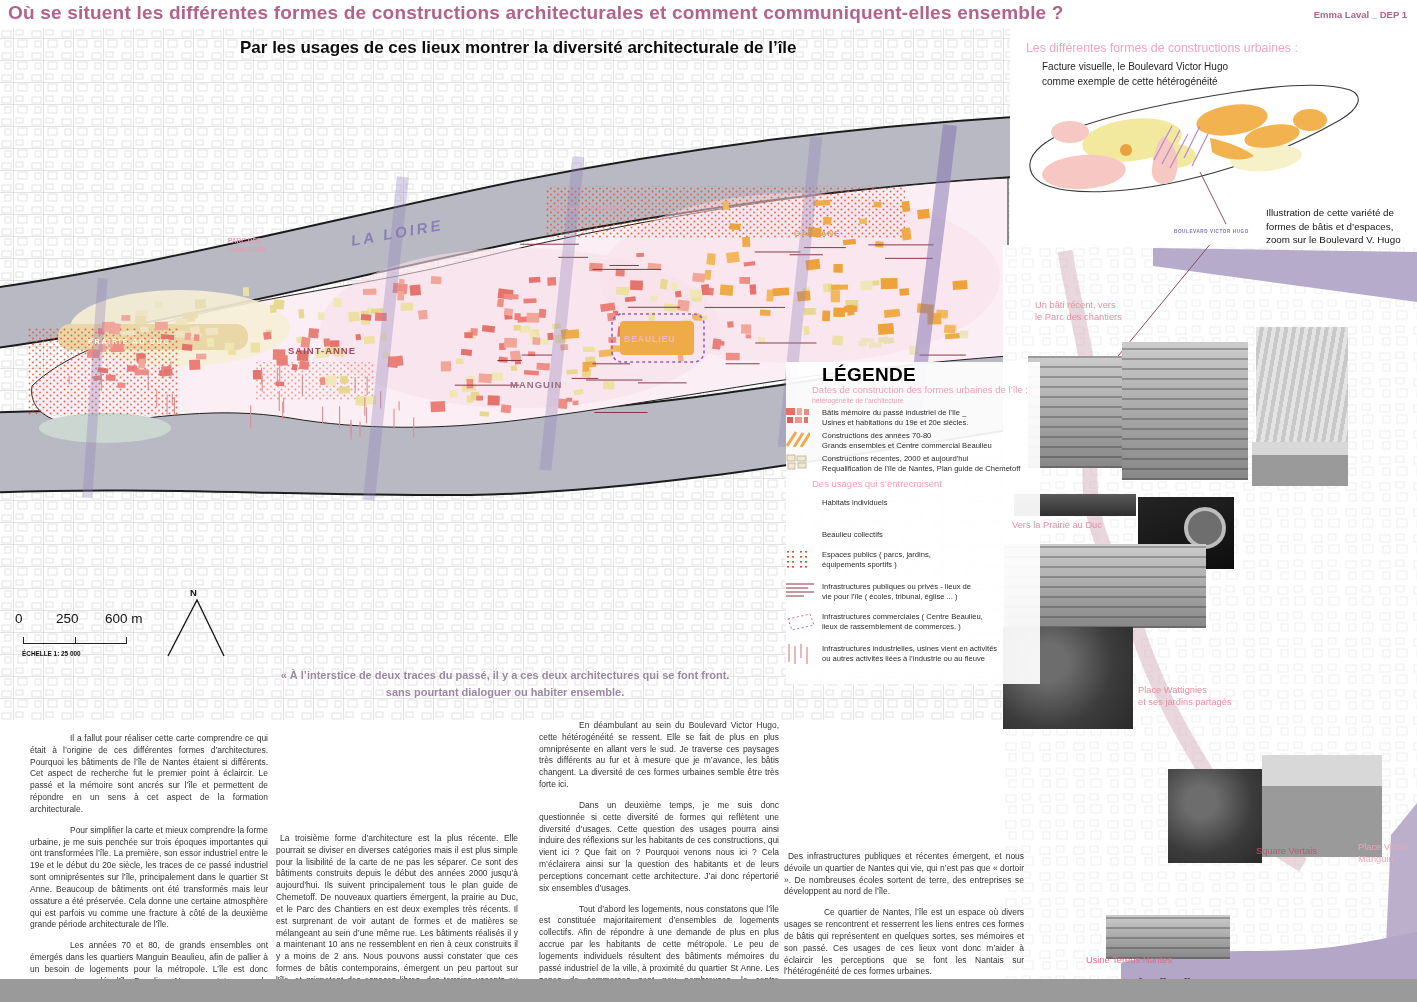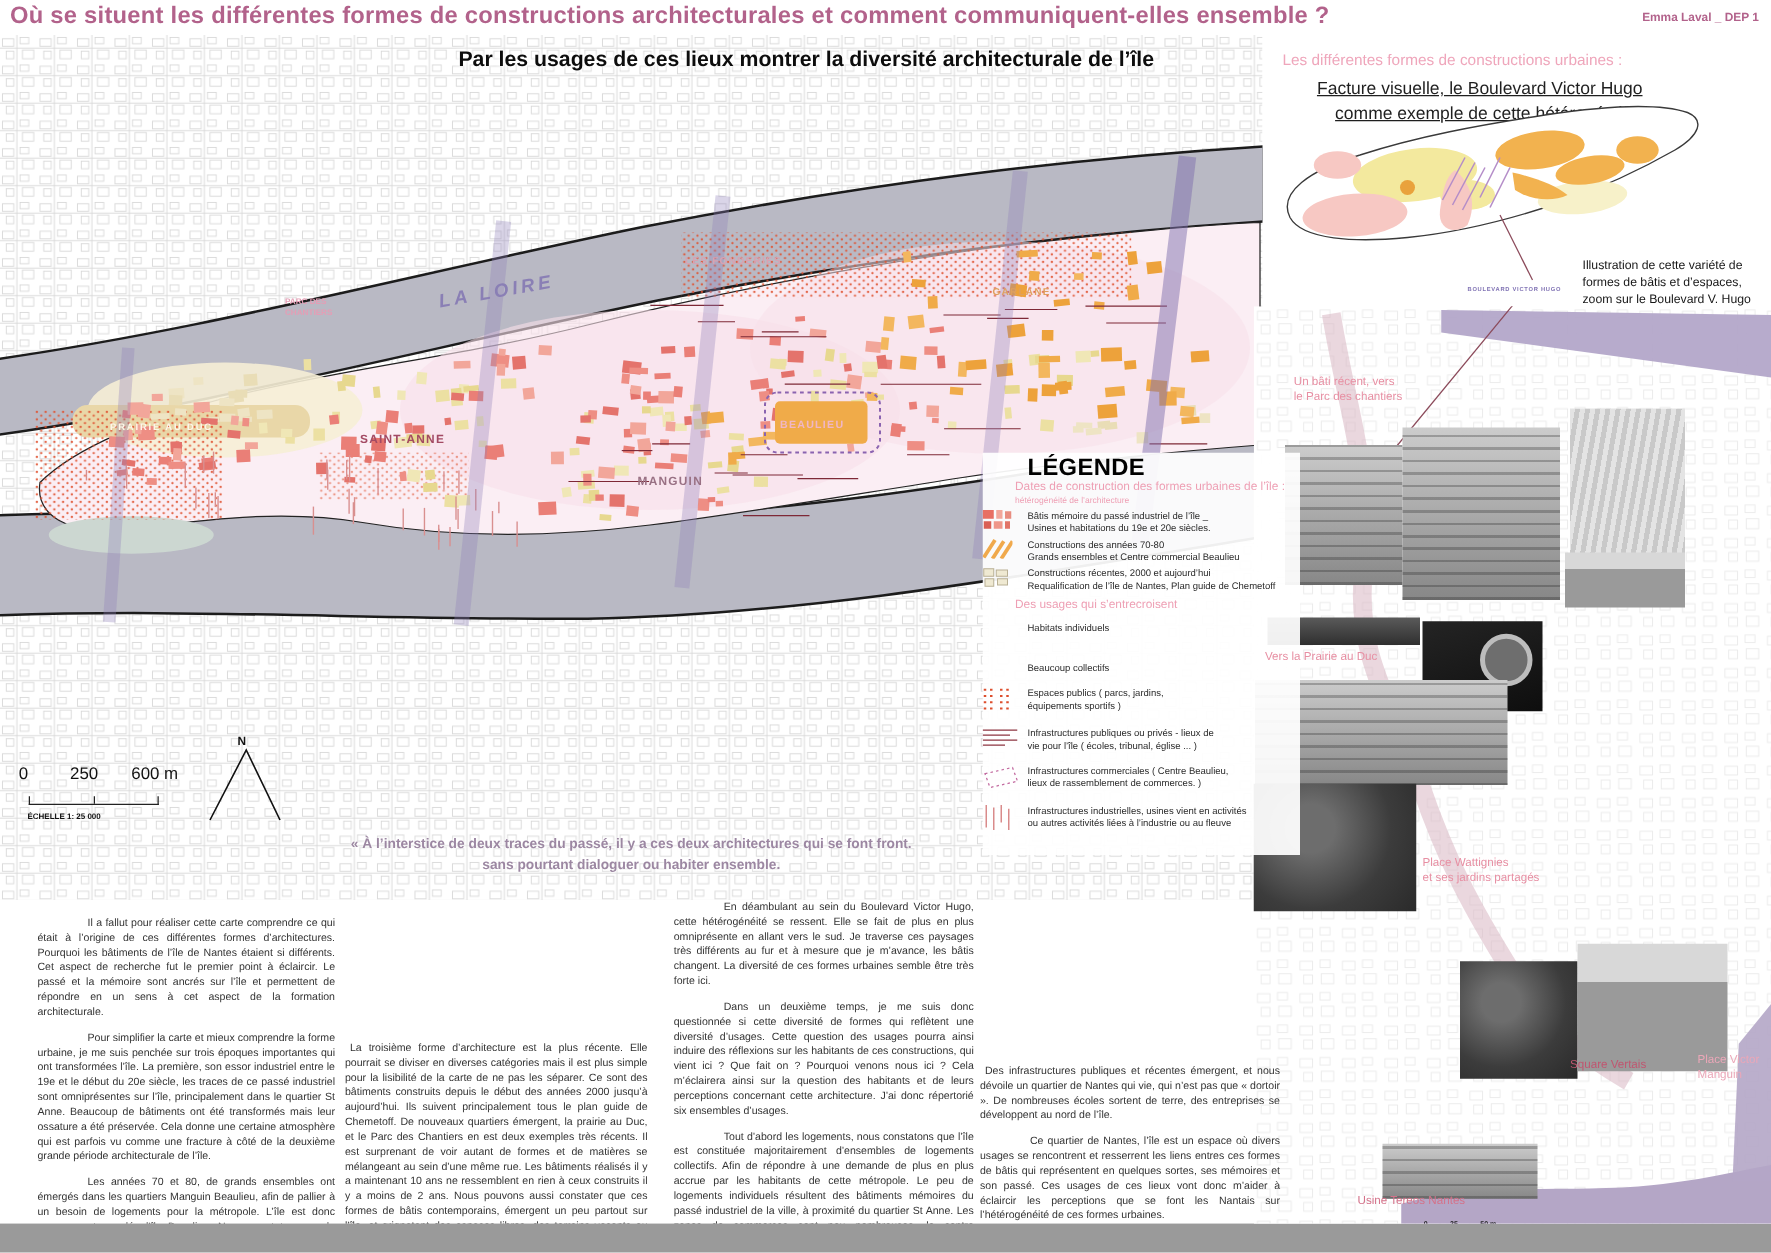--- a/index.html
+++ b/index.html
@@ -2,21 +2,21 @@
 <html><head>
 <meta charset="utf-8">
 <style>
   html,body{margin:0;padding:0;background:#9a9a9a;}
   .poster{position:relative;width:1417px;height:979px;background:#fff;overflow:hidden;
           font-family:"Liberation Sans",sans-serif;}
   .abs{position:absolute;}
   .prelined{white-space:pre-line;}
   .title{left:8px;top:2px;font-size:19px;font-weight:bold;color:#b2628b;letter-spacing:.2px;z-index:8;}
   .author{right:10px;top:9px;font-size:9.5px;font-weight:bold;color:#b2628b;z-index:8;}
-  .subtitle{left:240px;top:38px;width:810px;text-align:center;font-size:17px;font-weight:bold;color:#0d0d0d;
+  .subtitle{left:240px;top:38px;width:810px;text-align:left;font-size:17px;font-weight:bold;color:#0d0d0d;
             text-shadow:0 0 3px #fff,0 0 6px #fff,0 0 8px #fff;z-index:5;}
   .quote{left:60px;top:667px;width:890px;text-align:center;font-size:11px;line-height:1.5;color:#9c87a2;
          text-shadow:0 0 3px #fff,0 0 5px #fff;z-index:5;font-weight:bold;}
   .legend{left:786px;top:362px;width:254px;height:322px;background:rgba(255,255,255,.93);z-index:5;}
   .lg-row{position:absolute;display:flex;gap:6px;align-items:flex-start;}
   .lg-title{font-size:19px;font-weight:bold;color:#000000;letter-spacing:.3px;margin-left:36px;}
   .lg-pink{color:#ee9fb4;}
   .lg-h1{font-size:9.5px;}
   .lg-h2{font-size:6.8px;}
   .lg-label{font-size:7.6px;color:#2b2b2b;line-height:1.3;}
@@ -29,21 +29,21 @@
   .col1{left:30px;top:733px;width:238px;}
   .col2{left:276px;top:833px;width:242px;}
   .col3{left:539px;top:720px;width:240px;}
   .col4{left:784px;top:851px;width:240px;}
   .scale-num{font-size:13.5px;color:#111;z-index:5;}
   .scale-bar{left:23px;top:637px;width:102px;height:6px;border-left:1.3px solid #222;border-right:1.3px solid #222;
              border-bottom:1.3px solid #222;z-index:5;}
   .scale-bar:after{content:"";position:absolute;left:50%;top:0;width:1px;height:6px;background:#222;}
   .scale-caption{left:22px;top:650px;font-size:6.4px;font-weight:bold;color:#111;z-index:5;}
   .rp-heading{left:1026px;top:41px;font-size:12.3px;color:#efa6bb;z-index:6;}
-  .rp-sub{left:1042px;top:60px;width:272px;text-align:right;font-size:14px;color:#1f1f1f;line-height:1.45;z-index:6;text-decoration:underline;}
+  .rp-sub{left:1042px;top:60px;width:272px;text-align:left;font-size:10px;color:#1f1f1f;line-height:1.45;z-index:6;}
   .rp-note{left:1266px;top:206px;width:152px;font-size:9.8px;color:#161616;line-height:1.38;z-index:6;}
   .caption{position:absolute;font-size:9.3px;line-height:1.3;z-index:6;}
   .cap-rose{color:#e78fa3;}
   .cap-dark{color:#c05670;}
   .cap-light{color:#eba7b8;}
   .cap-mid{color:#d4728a;}
   .ph{position:absolute;z-index:4;background:linear-gradient(180deg,#c6c6c6,#8e8e8e);}
   .ph-win{background:repeating-linear-gradient(0deg,rgba(30,30,30,.28) 0 2px,rgba(255,255,255,0) 2px 10px),
           linear-gradient(180deg,#cccccc,#878787);}
   .ph-dark{background:linear-gradient(180deg,#5a5a5a,#2f2f2f);}
@@ -524,21 +524,21 @@
     <div class="lg-row" style="left:26px;top:116px">
         <span class="lg-pink lg-h1">Des usages qui s’entrecroisent</span>
       </div>
 
     <div class="lg-row" style="left:0;top:131px">
       <span class="icon-cell"><span class="blob-beige"></span></span>
       <span class="lg-label" style="margin-top:5px">Habitats individuels</span>
     </div>
     <div class="lg-row" style="left:0;top:160px">
       <span class="icon-cell"><span class="blob-pink"></span></span>
-      <span class="lg-label" style="margin-top:8px">Beaucoup collectifs</span>
+      <span class="lg-label" style="margin-top:8px">Beaulieu collectifs</span>
     </div>
     <div class="lg-row" style="left:0;top:188px">
       <span class="icon-cell">
         <svg width="26" height="20">
             <g fill="#dd4f2e">
               <rect x="1" y="1" width="2" height="1.6"></rect>
               <rect x="6" y="1" width="2" height="1.6"></rect>
               <rect x="14" y="1" width="2" height="1.6"></rect>
               <rect x="19" y="1" width="2" height="1.6"></rect>
               <rect x="1" y="6" width="2" height="1.6"></rect>

